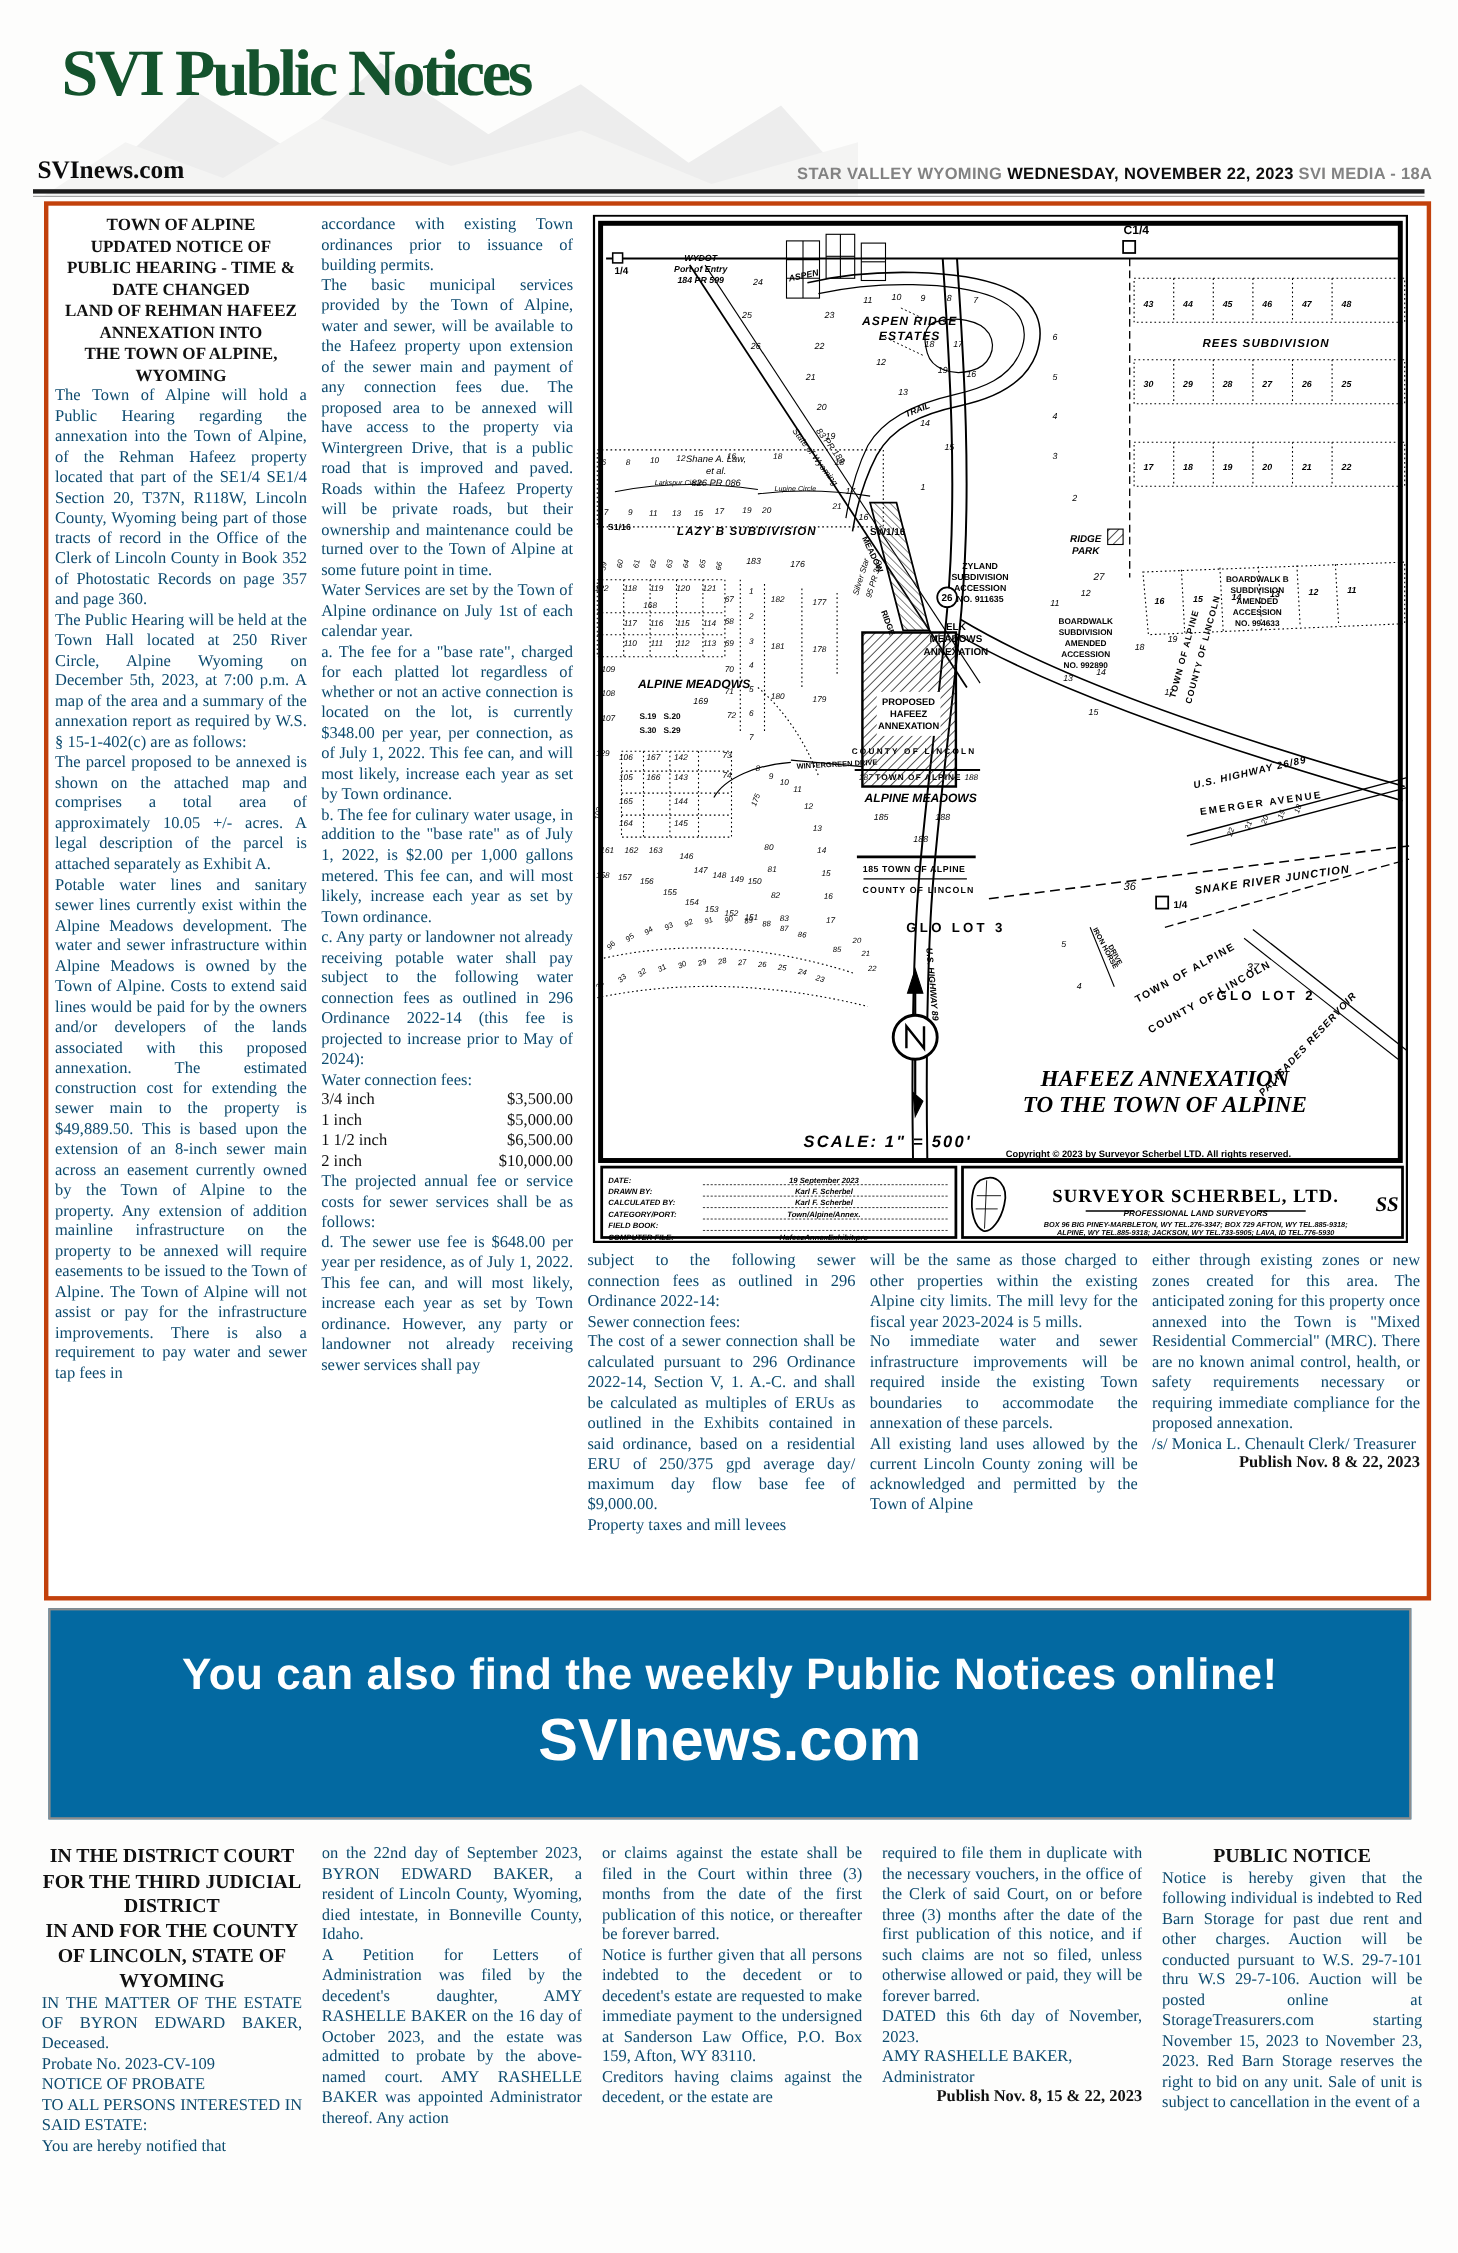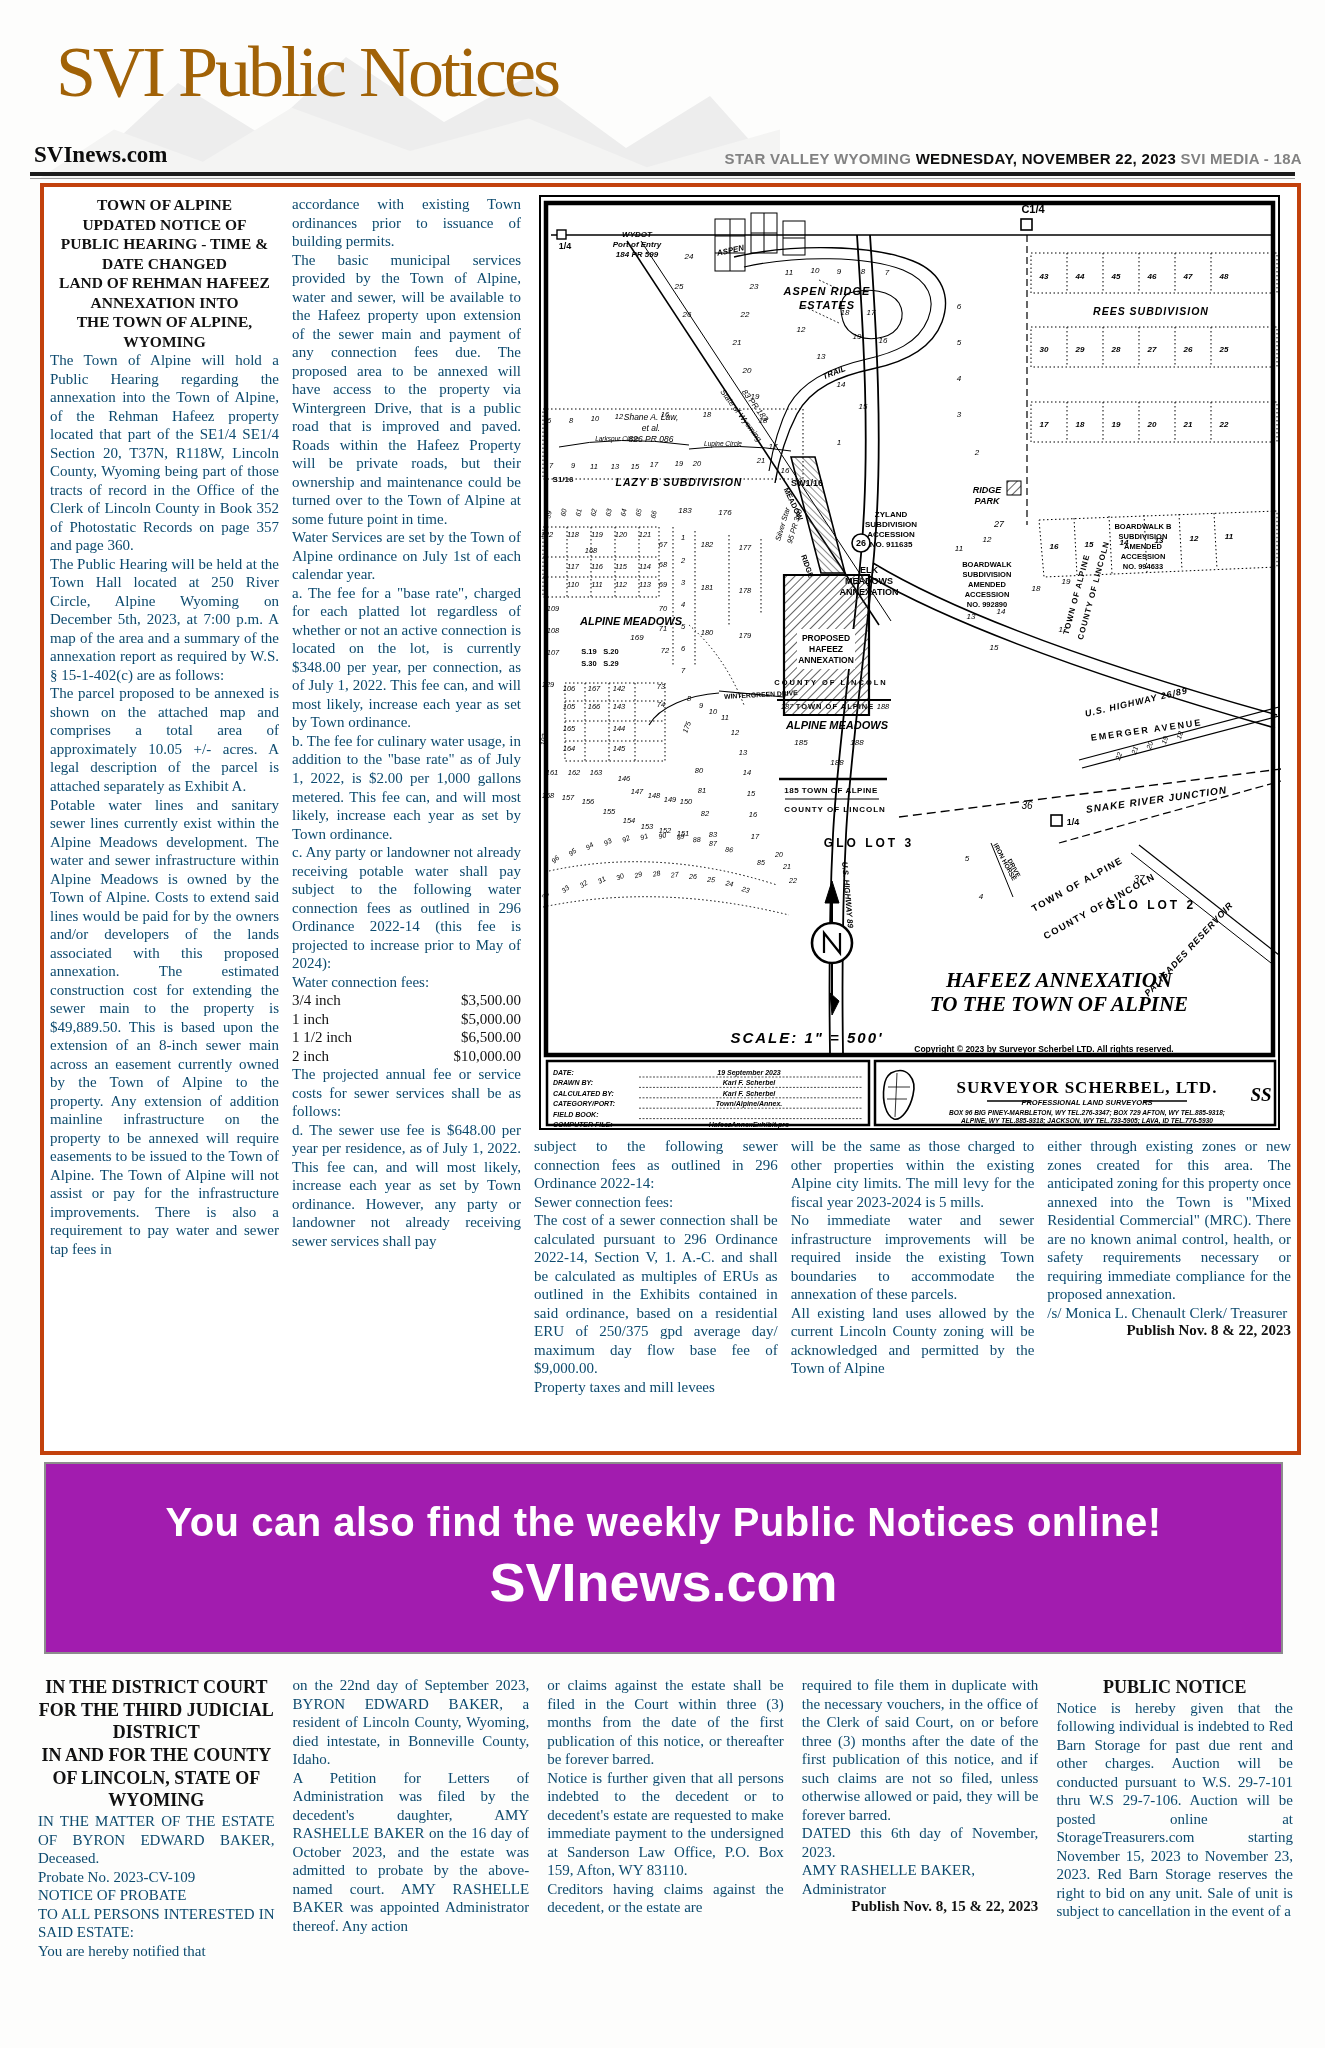--- a/index.html
+++ b/index.html
@@ -1,42 +1,42 @@
 <!DOCTYPE html>
 <html><head>
 <meta charset="utf-8">
 <style>
   html,body{margin:0;padding:0}
   body{width:1325px;height:2048px;position:relative;background:#fdfdfc;font-family:"Liberation Serif",serif;color:#111;overflow:hidden}
   
   .mtn{position:absolute;pointer-events:none}
   .mtn1{top:44px;left:80px;width:700px;height:130px;background:#ededed;clip-path:polygon(0 100%,14% 30%,26% 70%,38% 10%,52% 60%,64% 25%,78% 80%,90% 40%,100% 100%)}
   .mtn2{top:70px;left:40px;width:740px;height:108px;background:#f4f4f3;clip-path:polygon(0 100%,10% 55%,22% 85%,34% 35%,50% 75%,66% 45%,82% 90%,100% 55%,100% 100%)}
-  .masthead{position:absolute;left:56px;top:36px;font-size:72px;font-weight:400;letter-spacing:-3px;line-height:1;font-family:"Liberation Serif",serif;color:#a16207}
+  .masthead{position:absolute;left:56px;top:36px;font-size:60px;font-weight:700;letter-spacing:-3px;line-height:1;font-family:"Liberation Serif",serif;color:#14532d}
   .site{position:absolute;left:34px;top:142px;font-size:23px;font-weight:900;font-family:"Liberation Serif",serif;color:#0c0c0c}
   .hdr-right{position:absolute;right:23px;top:150px;font-family:Liberation Sans, sans-serif;font-size:15px;font-weight:700;letter-spacing:.3px;white-space:nowrap}
   .hdr-right .gray{color:#828282}
   .hdr-right .blk{color:#0d0d0d;font-weight:800}
   .rule{position:absolute;left:30px;width:1265px;top:172px;height:4px;background:#1c1c1c}
   .rule2{position:absolute;left:30px;width:1265px;top:178px;height:1px;background:#9a9a9a}
   
   .notice-box{position:absolute;left:40px;top:183px;width:1241px;height:1248px;border:4px solid #c2410c;padding:8px 6px;display:flex;gap:13px;background:#fff;overflow:hidden}
   .ncol{width:229px;flex:0 0 229px;overflow:hidden}
   .nright{flex:1;display:flex;flex-direction:column;overflow:hidden}
   .para{margin:0;text-align:justify;font-size:15px;line-height:1.235;color:#0c4a6e}
   .hl{font-weight:bold;text-align:center;font-size:15.5px;line-height:1.26}
   .fee-row{display:flex;justify-content:space-between;font-size:15px;line-height:1.235}
   .pub{font-weight:bold;text-align:right;font-size:15px;margin:0}
   .pub-c{font-weight:bold;text-align:right;font-size:15px;margin:0}
   .map-block{width:100%;height:935px;position:relative}
   .map-block svg{display:block}
   .nbottom{display:flex;gap:13px;margin-top:7px;flex:1;overflow:hidden}
   .nbcol{flex:1;overflow:hidden}
   
-  .banner{position:absolute;left:44px;top:1462px;width:1239px;height:192px;background:#a21caf;border:2px solid #8d8d8d;box-sizing:border-box;text-align:center;font-family:"Liberation Sans",sans-serif;color:#fff}
+  .banner{position:absolute;left:44px;top:1462px;width:1239px;height:192px;background:#0369a1;border:2px solid #8d8d8d;box-sizing:border-box;text-align:center;font-family:"Liberation Sans",sans-serif;color:#fff}
   .banner .l1{margin-top:36px;font-size:40px;font-weight:800;letter-spacing:.5px}
   .banner .l2{margin-top:6px;font-size:54px;font-weight:800}
   
   .bottom-sec{position:absolute;left:38px;top:1676px;width:1255px;height:368px;display:flex;gap:18px;overflow:hidden}
   .bcol{flex:1;overflow:hidden}
   .bcol .hl{font-size:18px}
   .svgtxt{fill:#000}
 </style>
 </head>
 <body>

